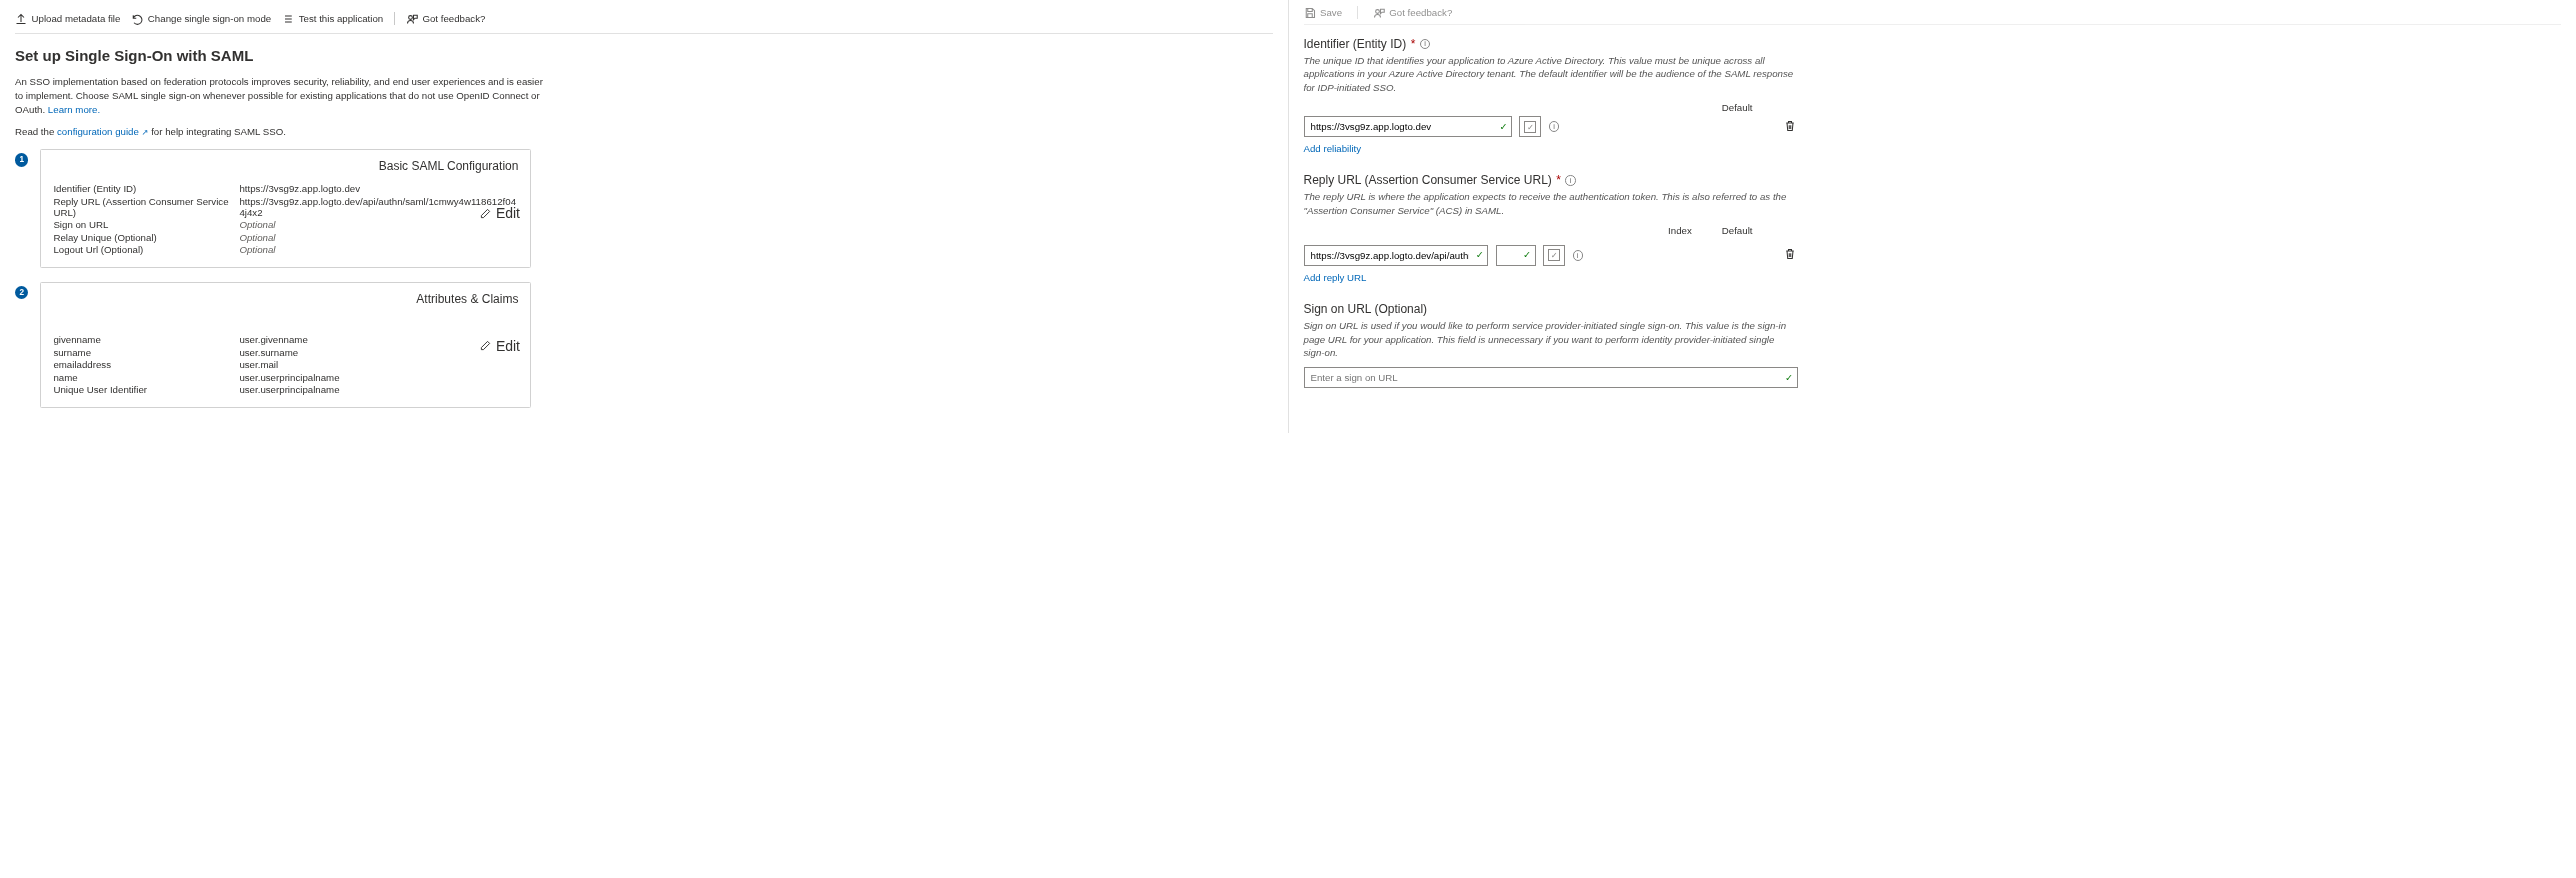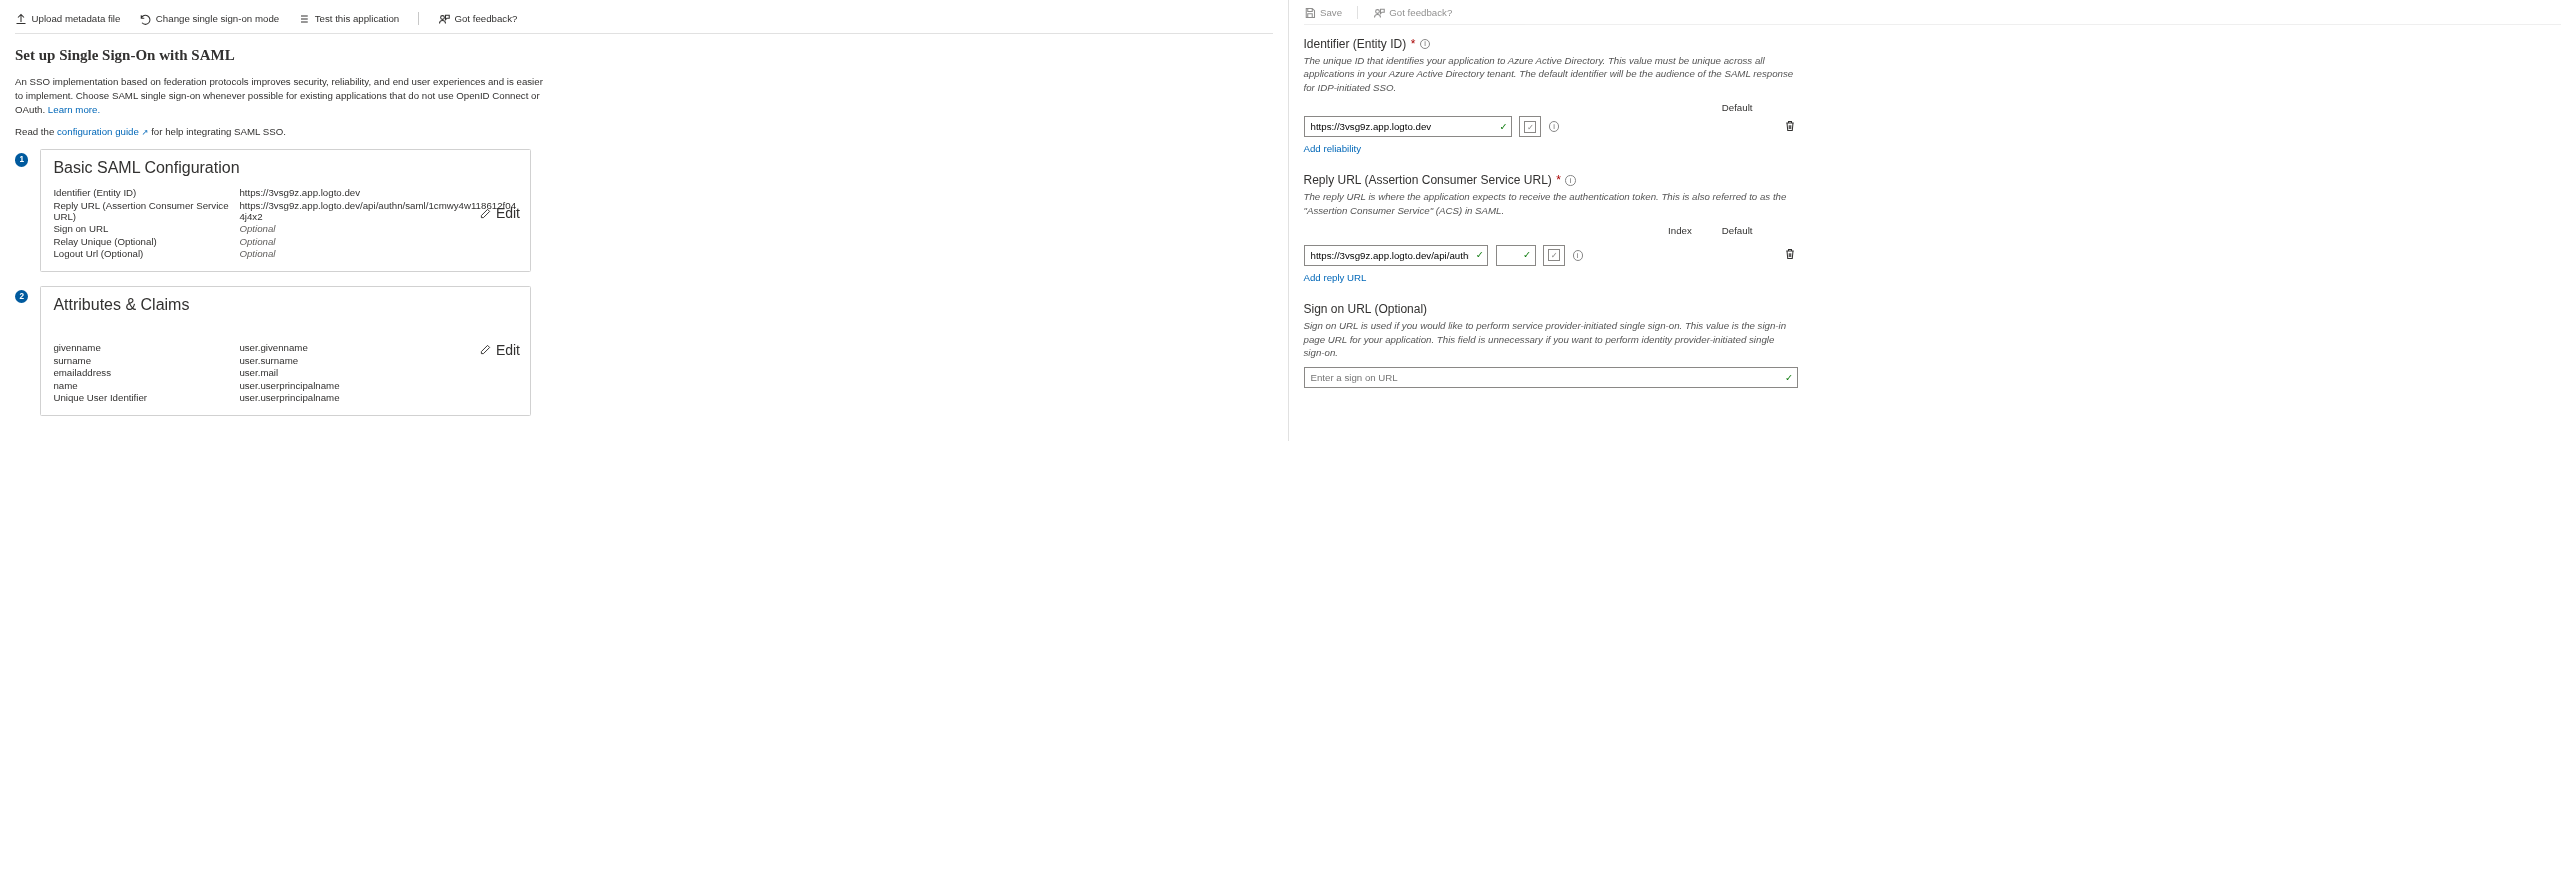--- a/index.html
+++ b/index.html
@@ -10,21 +10,21 @@
     color: #323130;
     background: #fff;
     display: flex;
   }
   .pane { flex: 1; padding: 12px 15px; overflow: auto; }
   .pane-left { border-right: 0.7px solid #e1e1e1; }
   .pane-right { }
   .toolbar {
     display: flex;
     align-items: center;
-    gap: 19px;
+    gap: 11px;
     padding-bottom: 7.4px;
     border-bottom: 0.7px solid #e1e1e1;
     margin-bottom: 13.4px;
   }
   .toolbar-r {
     display: flex;
     align-items: center;
     gap: 15px;
     padding-bottom: 4.5px;
     border-bottom: 0.7px solid #e1e1e1;
@@ -38,21 +38,20 @@
     gap: 4.5px;
     cursor: pointer;
     color: #323130;
     font-size: 9.7px;
   }
   .tool-sep { width: 0.7px; height: 13.4px; background: #c8c8c8; }
   h2.title {
     font-size: 15px;
     font-weight: 600;
     margin: 6px 0 10.4px 0;
-    font-family: Liberation Serif, serif;
   }
   .intro { font-size: 9.7px; line-height: 1.45; max-width: 535px; }
   .intro a, .link { color: #0067b8; text-decoration: none; cursor: pointer; }
   .sub { margin: 9px 0 12px 0; }
   .ext-icon { font-size: 8.2px; }
 
   .step-row { display: flex; gap: 12px; margin-bottom: 13.4px; }
   .badge {
     width: 13.4px; height: 13.4px; border-radius: 50%;
     background: #005a9e; color: #fff; font-size: 8.2px;
@@ -60,21 +59,21 @@
     flex: 0 0 13.4px; margin-top: 4.5px; font-weight: 600;
   }
   .card {
     flex: 1;
     border: 0.7px solid #d1d1d1;
     border-radius: 1.5px;
     padding: 9px 12px 10.4px 12px;
     position: relative;
     max-width: 491px;
   }
-  .card-title { font-size: 16px; font-weight: 400; padding-bottom: 4.5px; }
+  .card-title { font-size: 12px; font-weight: 400; padding-bottom: 4.5px; text-align: right; }
   .edit-btn {
     position: absolute; top: 7.4px; right: 10.4px;
     display: inline-flex; align-items: center; gap: 4.5px;
     cursor: pointer; color: #323130; font-size: 14px; margin-top: 48px;
   }
   .kv { display: flex; margin: 1.5px 0; font-size: 9.7px; }
   .kv .k { width: 186px; flex: 0 0 186px; }
   .kv .v { flex: 1; word-break: break-all; }
   .optional { font-style: italic; color: #605e5c; }
 

